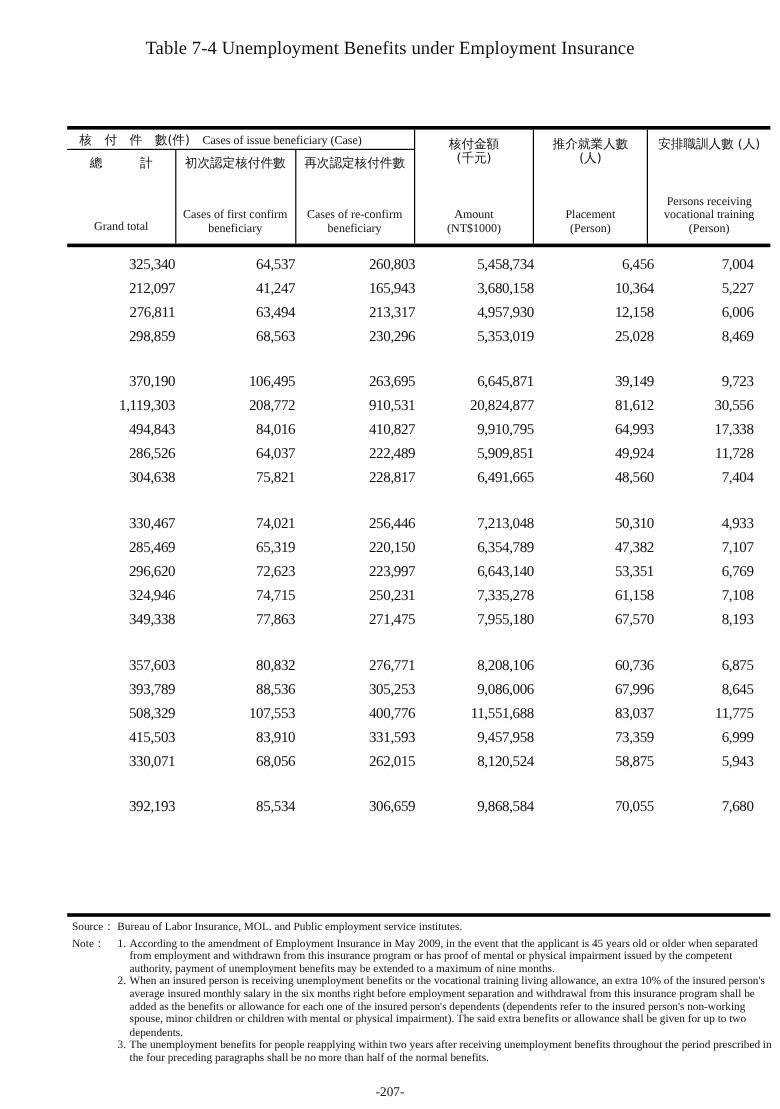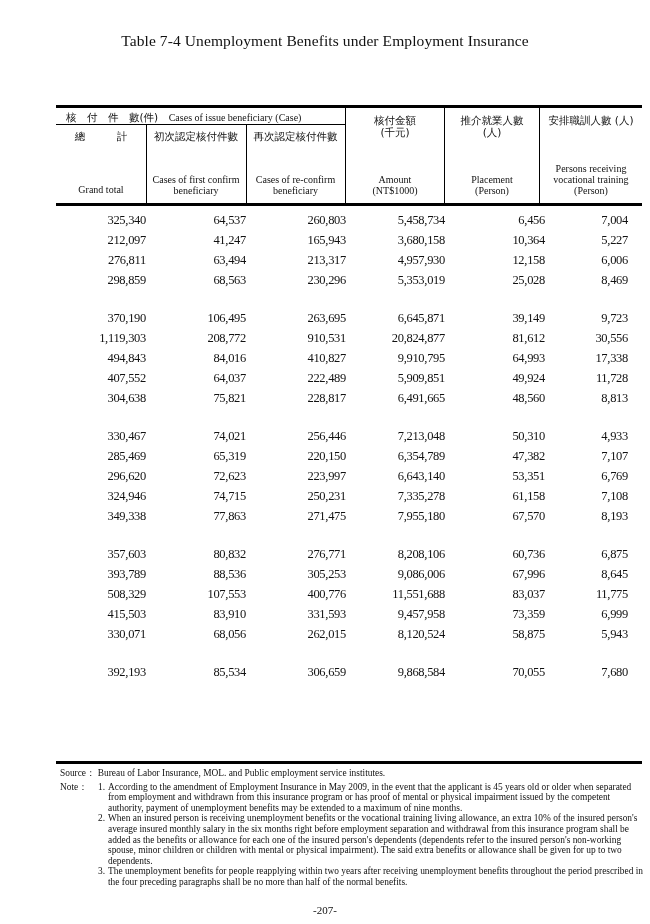--- a/index.html
+++ b/index.html
@@ -142,34 +142,34 @@
       </div>
       <div class="row">
         <div class="cell c0">494,843</div>
         <div class="cell c1">84,016</div>
         <div class="cell c2">410,827</div>
         <div class="cell c3">9,910,795</div>
         <div class="cell c4">64,993</div>
         <div class="cell c5">17,338</div>
       </div>
       <div class="row">
-        <div class="cell c0">407,552</div>
+        <div class="cell c0">286,526</div>
         <div class="cell c1">64,037</div>
         <div class="cell c2">222,489</div>
         <div class="cell c3">5,909,851</div>
         <div class="cell c4">49,924</div>
         <div class="cell c5">11,728</div>
       </div>
       <div class="row">
         <div class="cell c0">304,638</div>
         <div class="cell c1">75,821</div>
         <div class="cell c2">228,817</div>
         <div class="cell c3">6,491,665</div>
         <div class="cell c4">48,560</div>
-        <div class="cell c5">8,813</div>
+        <div class="cell c5">7,404</div>
       </div>
       <div class="row gap">
         <div class="cell c0">330,467</div>
         <div class="cell c1">74,021</div>
         <div class="cell c2">256,446</div>
         <div class="cell c3">7,213,048</div>
         <div class="cell c4">50,310</div>
         <div class="cell c5">4,933</div>
       </div>
       <div class="row">

